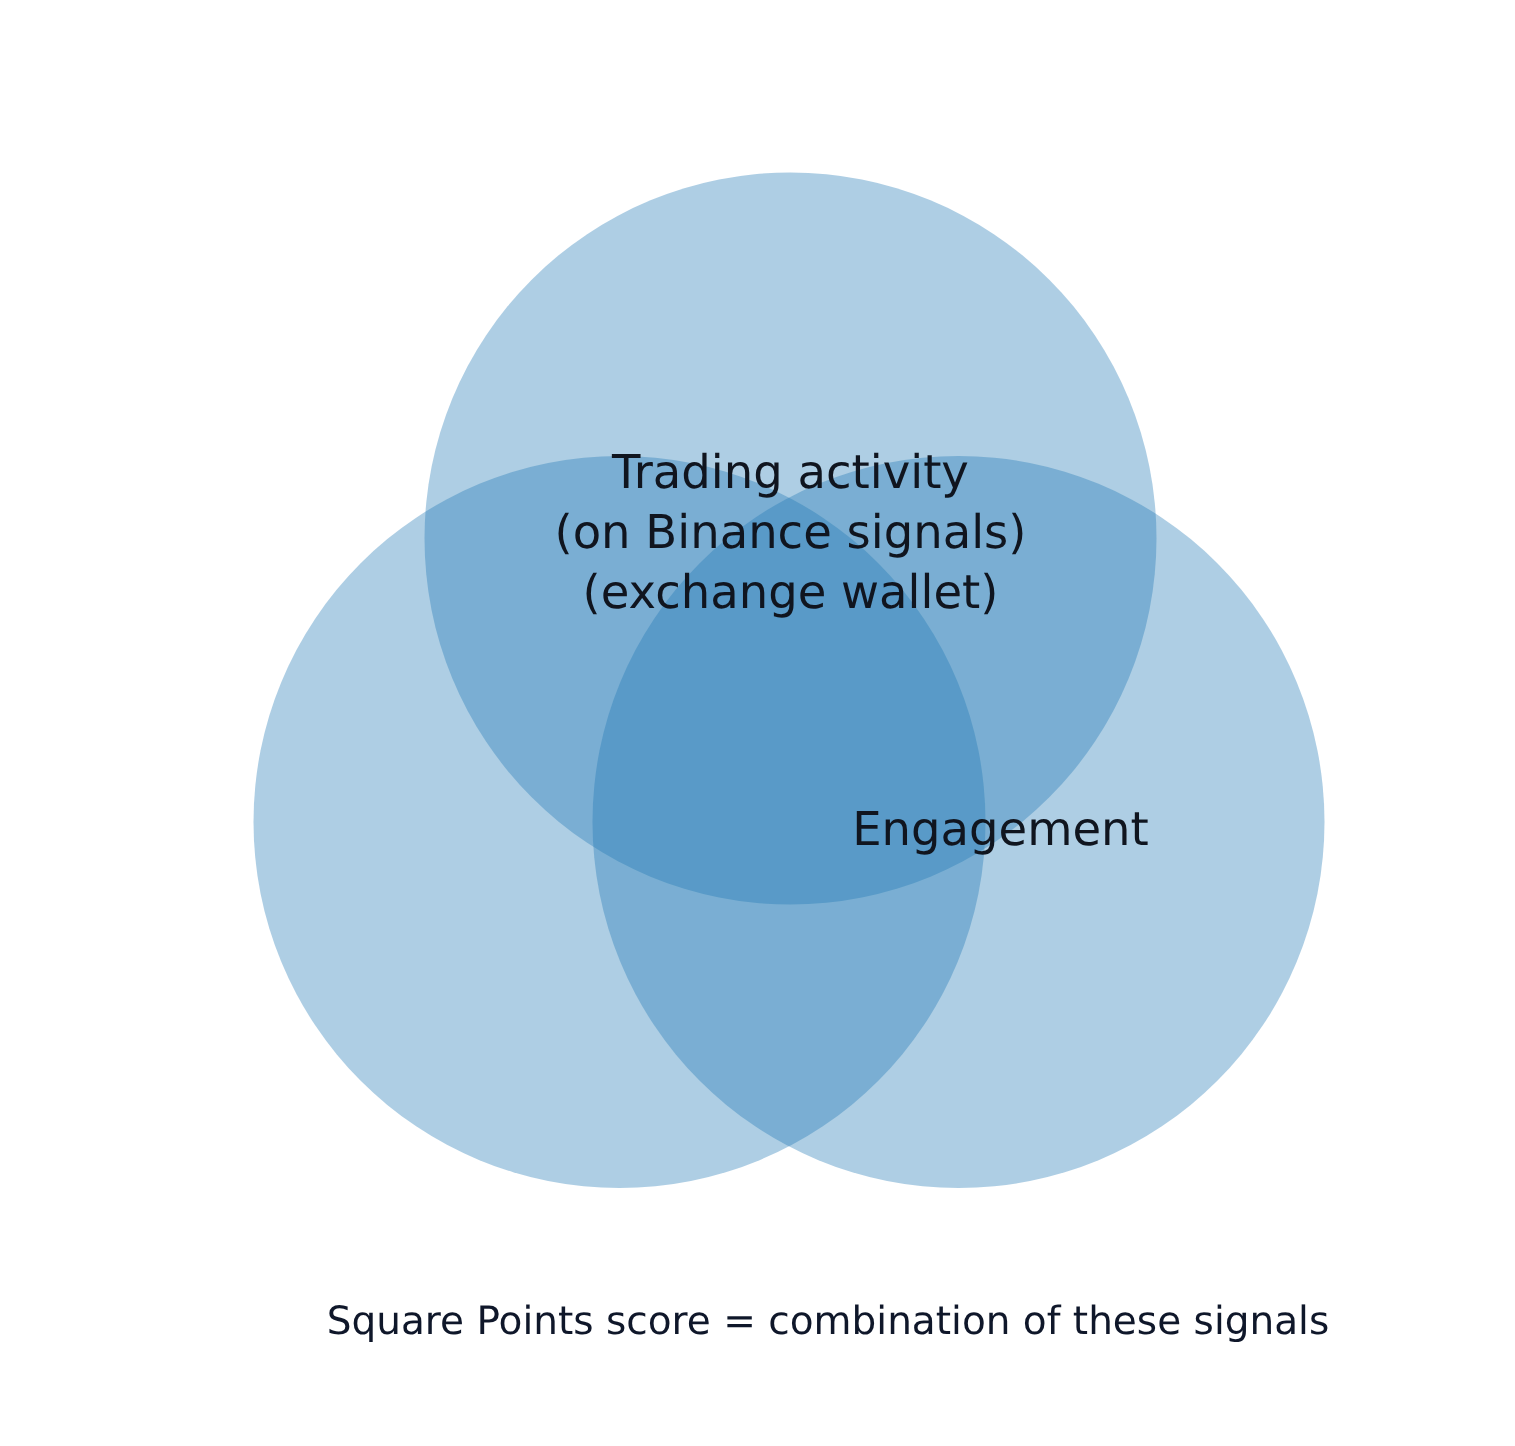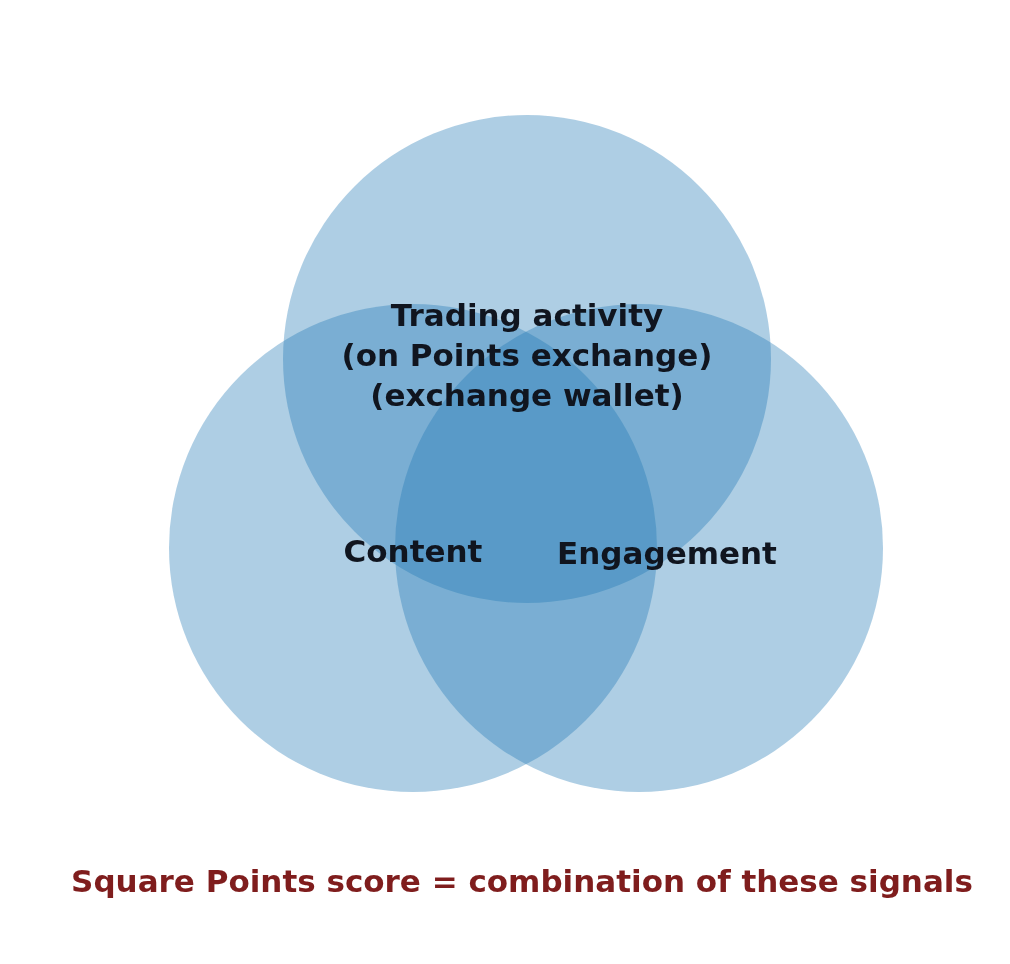--- a/index.html
+++ b/index.html
@@ -8,21 +8,20 @@
     height: 964px;
     background: #ffffff;
     font-family: "DejaVu Sans", "Liberation Sans", sans-serif;
     overflow: hidden;
   }
   .figure {
     position: relative;
     width: 1010px;
     height: 964px;
     background: #ffffff;
-    font-weight: bold;
   }
   .venn-circle {
     position: absolute;
     width: 488px;
     height: 488px;
     border-radius: 50%;
     background: rgba(31, 119, 180, 0.36);
   }
   .circle-trading    { left: 283px; top: 115px; }
   .circle-content    { left: 169px; top: 304px; }
@@ -36,45 +35,44 @@
     line-height: 40px;
     color: #10151f;
     white-space: nowrap;
   }
   .label-trading    { left: 527px; top: 355px; }
   .label-content    { left: 413px; top: 551px; }
   .label-engagement { left: 667px; top: 553px; }
 
   .figure-caption {
     position: absolute;
-    left: 522px;
+    left: 552px;
     top: 881px;
     transform: translate(-50%, -50%);
-    font-size: 31px;
-    color: #7f1d1d;
+    font-size: 26px;
+    color: #0f172a;
     white-space: nowrap;
   }
 </style>
 </head>
 <body>
 
 <div class="figure">
 
   <div class="venn-circle circle-trading"></div>
   <div class="venn-circle circle-content"></div>
   <div class="venn-circle circle-engagement"></div>
 
   <div class="venn-label label-trading">
     <div>Trading activity</div>
-    <div>(on Points exchange)</div>
+    <div>(on Binance signals)</div>
     <div>(exchange wallet)</div>
   </div>
 
   <div class="venn-label label-content">
-    <div>Content</div>
   </div>
 
   <div class="venn-label label-engagement">
     <div>Engagement</div>
   </div>
 
   <div class="figure-caption">Square Points score = combination of these signals</div>
 
 </div>
 

